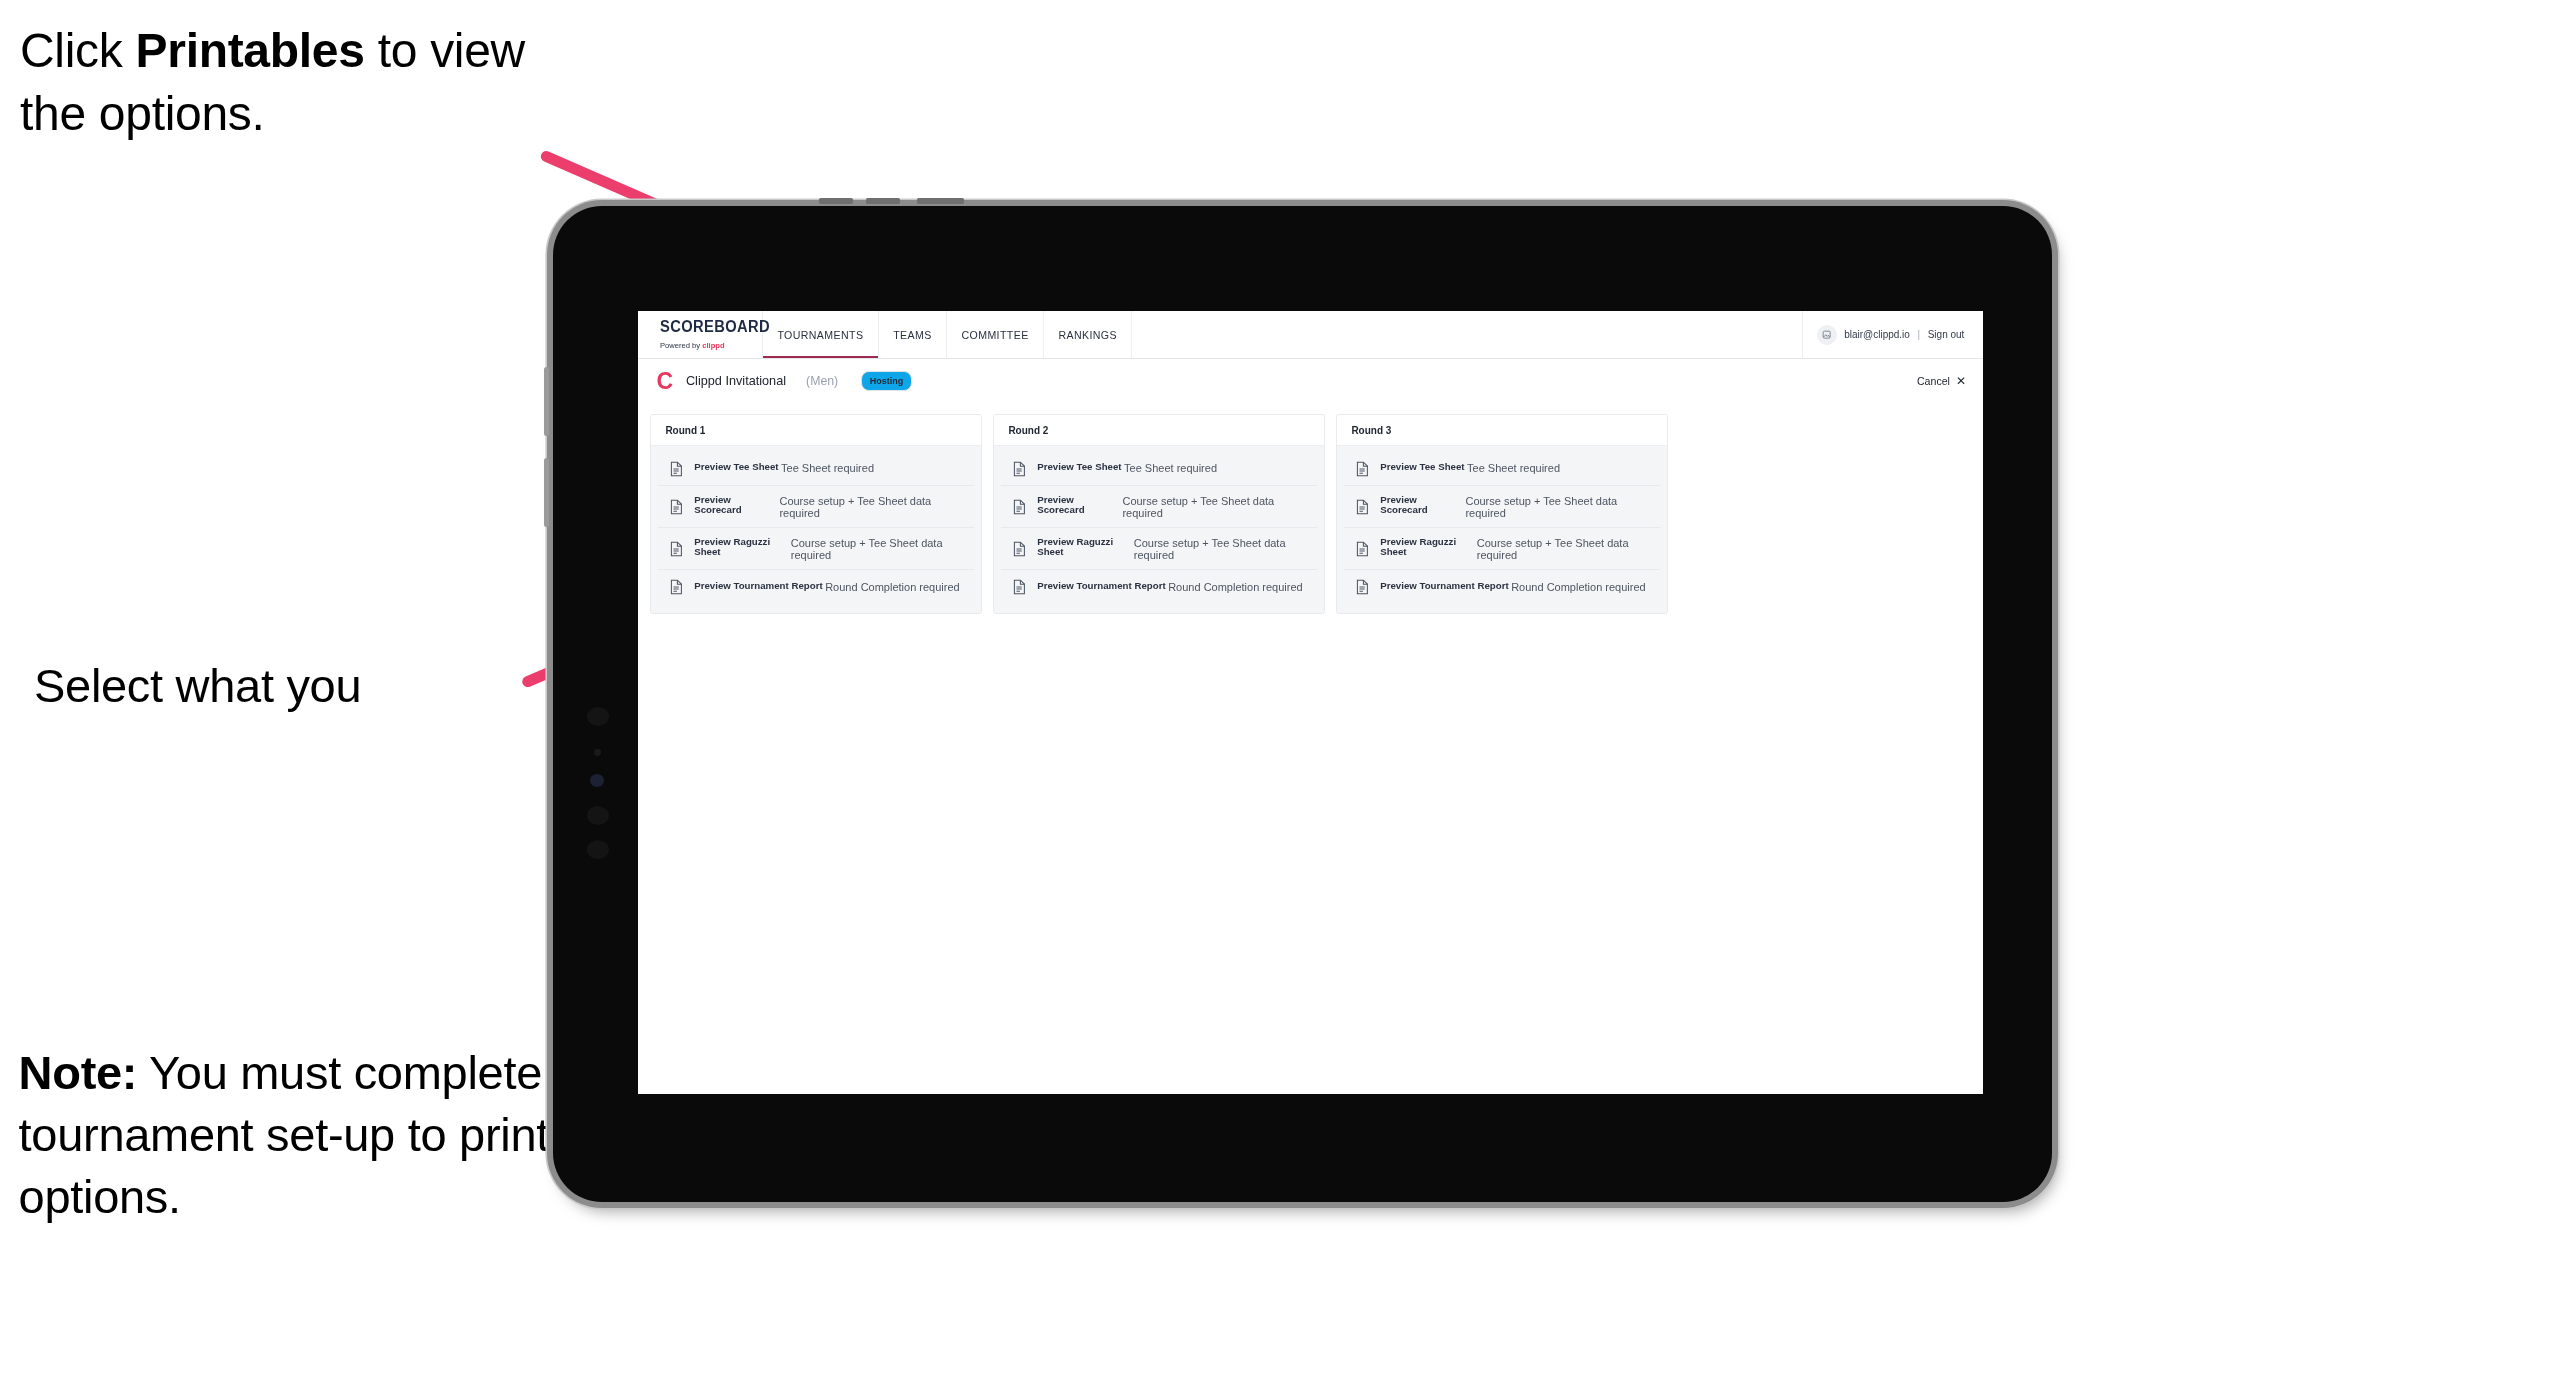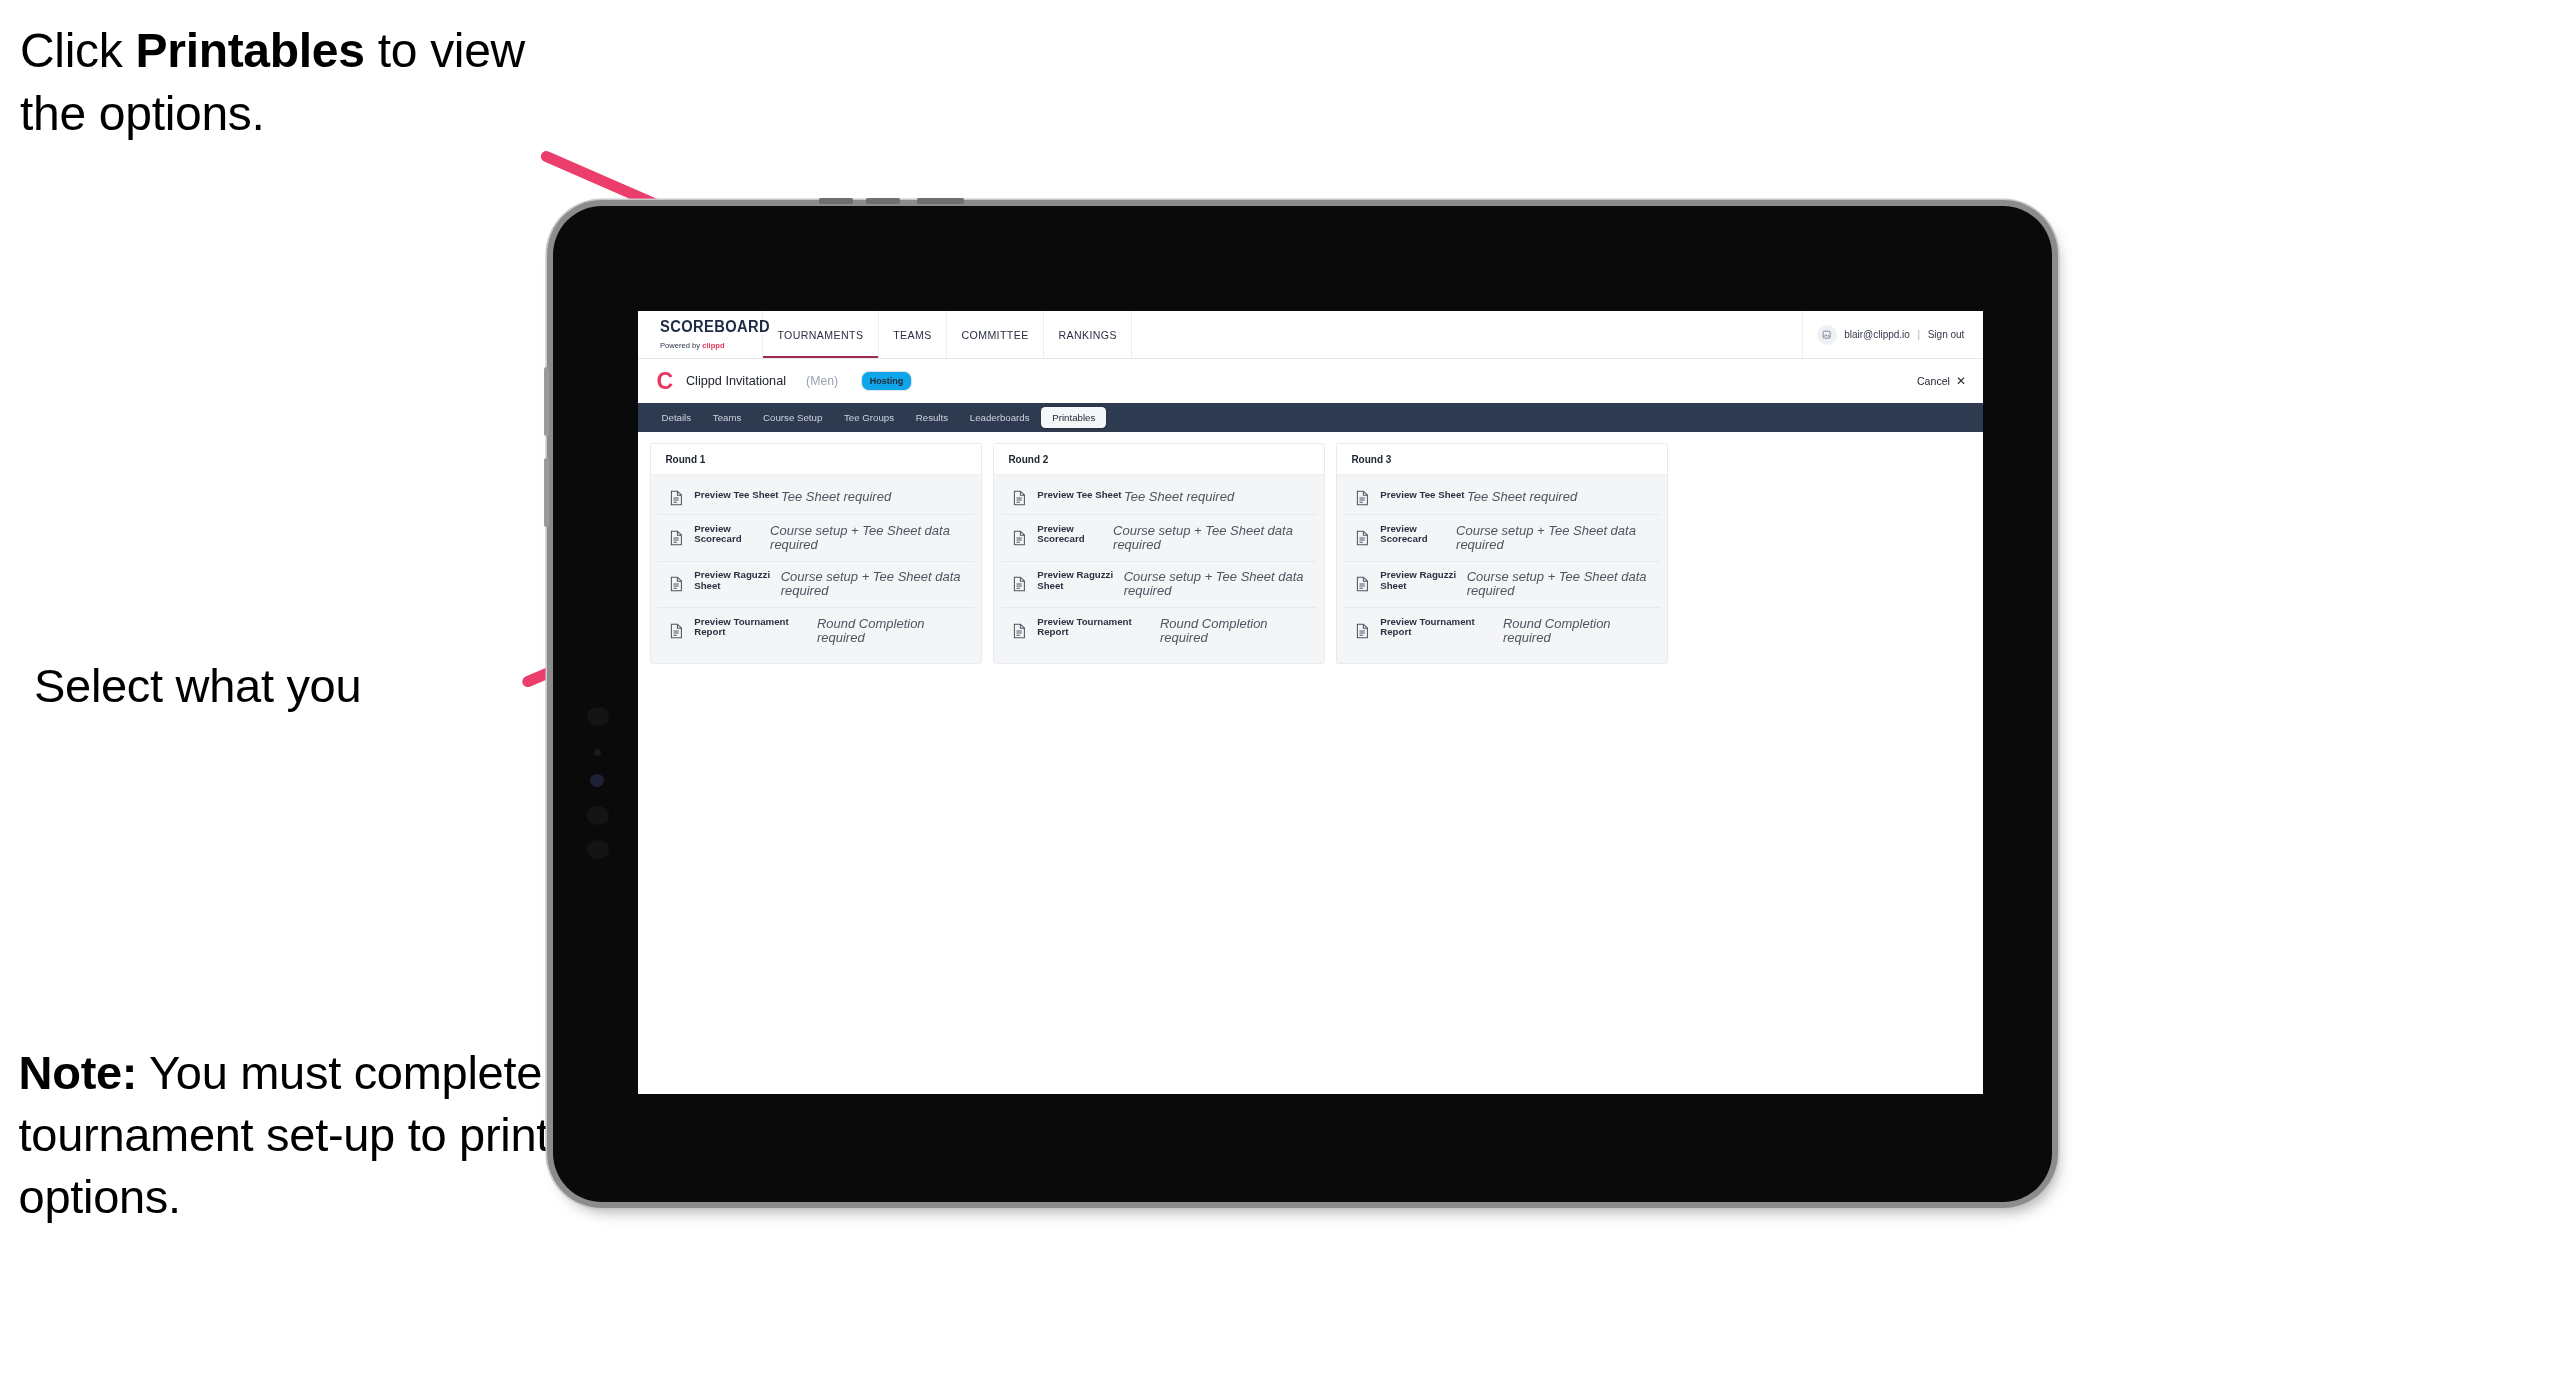--- a/index.html
+++ b/index.html
@@ -318,22 +318,21 @@
     color: #4c5563;
   }
   .print-text { display: flex; flex-direction: row; gap: 2.5px; }
   .print-title {
     font-size: 9.7px;
     font-weight: 700;
     color: #2a3140;
     line-height: 1.1;
   }
   .print-sub {
-    font-size: 13px;
-    font-style: italic;
+    font-size: 11px;
     color: #4d5561;
     line-height: 1.1;
   }
 </style>
 </head>
 <body>
 
 <div class="annotation" id="ann-click"><span>Click </span><b>Printables</b><span> to view the options.</span></div>
 
 <div class="annotation" id="ann-select"><span>Select what you</span></div>
@@ -406,29 +405,20 @@
       <div id="tour-name">Clippd Invitational</div>
       <div id="tour-gender">(Men)</div>
       <div id="hosting-badge">Hosting</div>
       <div id="tour-spacer"></div>
       <div id="cancel-btn">
         <span>Cancel</span>
         <span id="cancel-x">✕</span>
       </div>
     </div>
 
-    <div id="subnav">
-      <div class="subtab"><span>Details</span></div>
-      <div class="subtab"><span>Teams</span></div>
-      <div class="subtab"><span>Course Setup</span></div>
-      <div class="subtab"><span>Tee Groups</span></div>
-      <div class="subtab"><span>Results</span></div>
-      <div class="subtab"><span>Leaderboards</span></div>
-      <div class="subtab active"><span>Printables</span></div>
-    </div>
 
     <div id="content">
 
       <div class="round-col">
         <div class="round-head">Round 1</div>
         <div class="round-body">
           <div class="print-item">
             <svg class="doc-icon" viewBox="0 0 18 20" fill="none" stroke="currentColor" stroke-width="1.3">
                 <path d="M3 1.5h7.5L15.5 6.3V18.5H3z"></path>
                 <path d="M10.5 1.5v5h5"></path>

